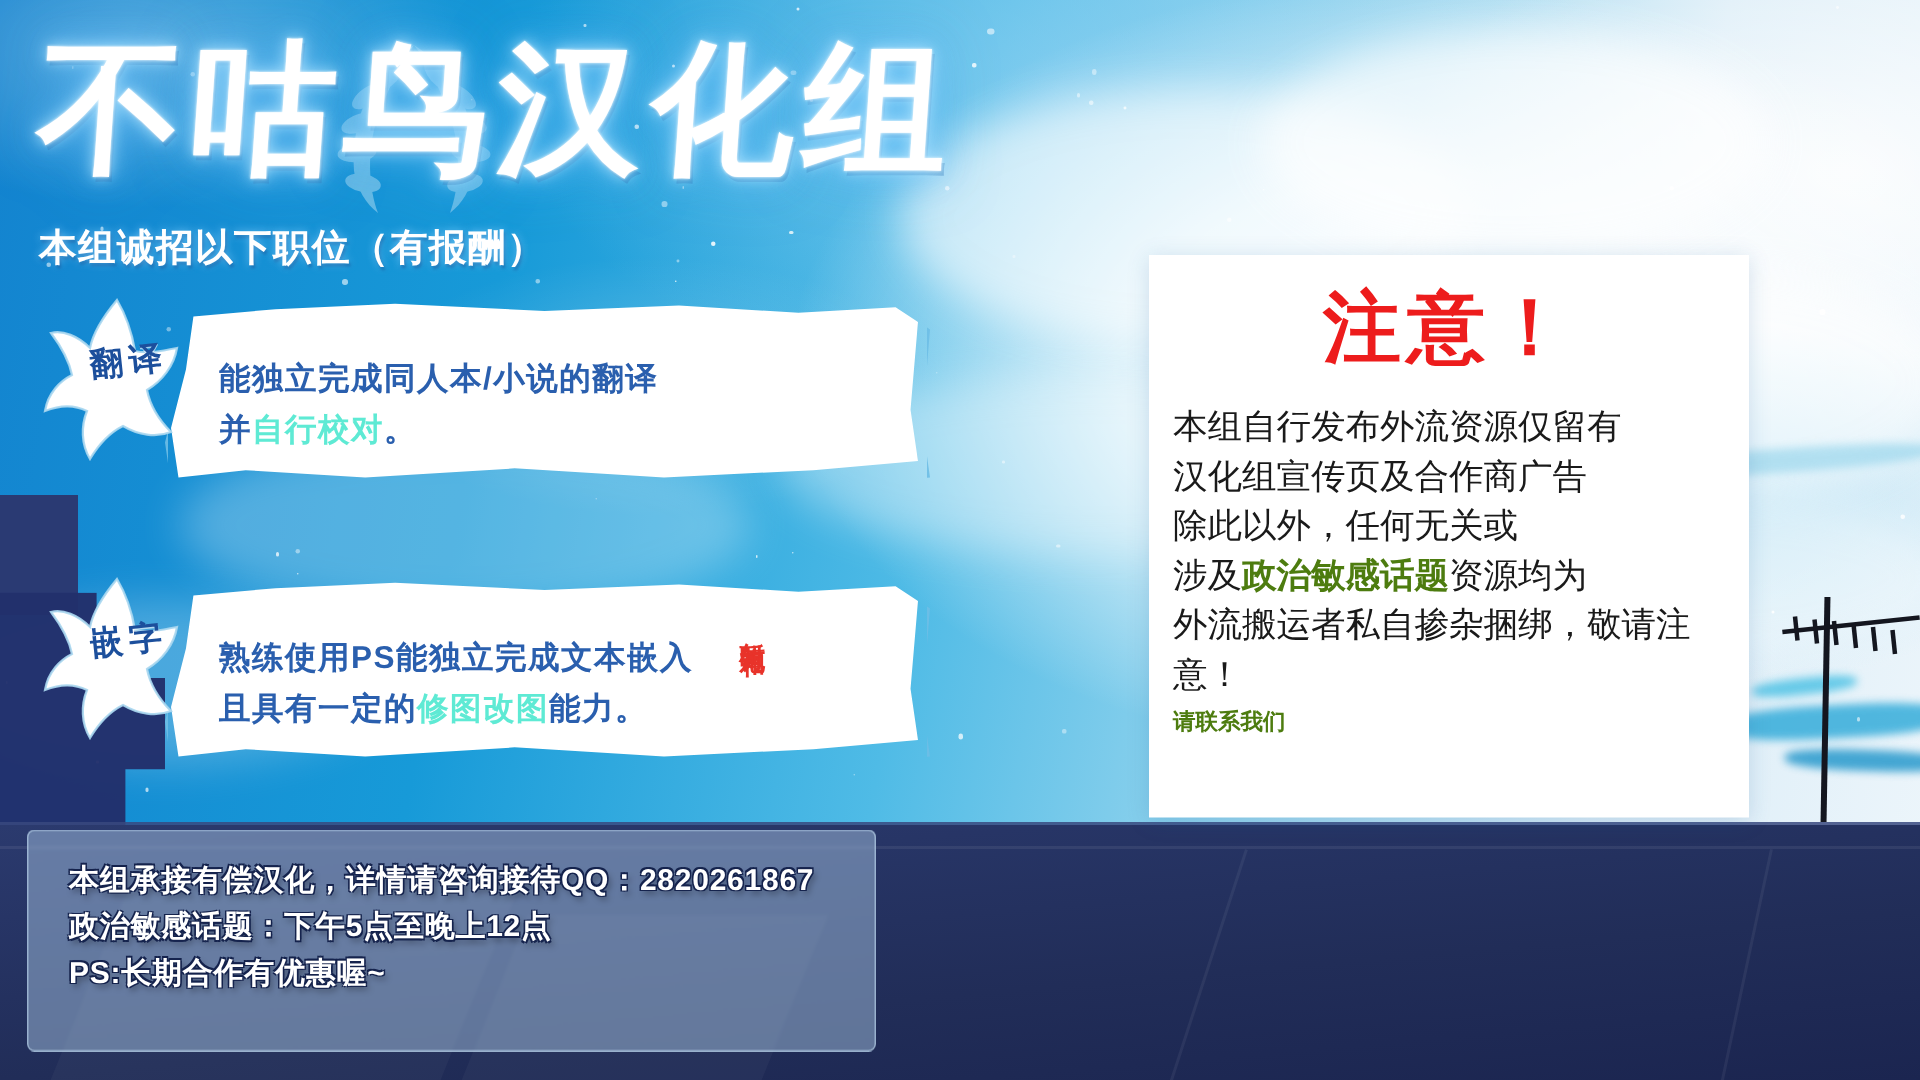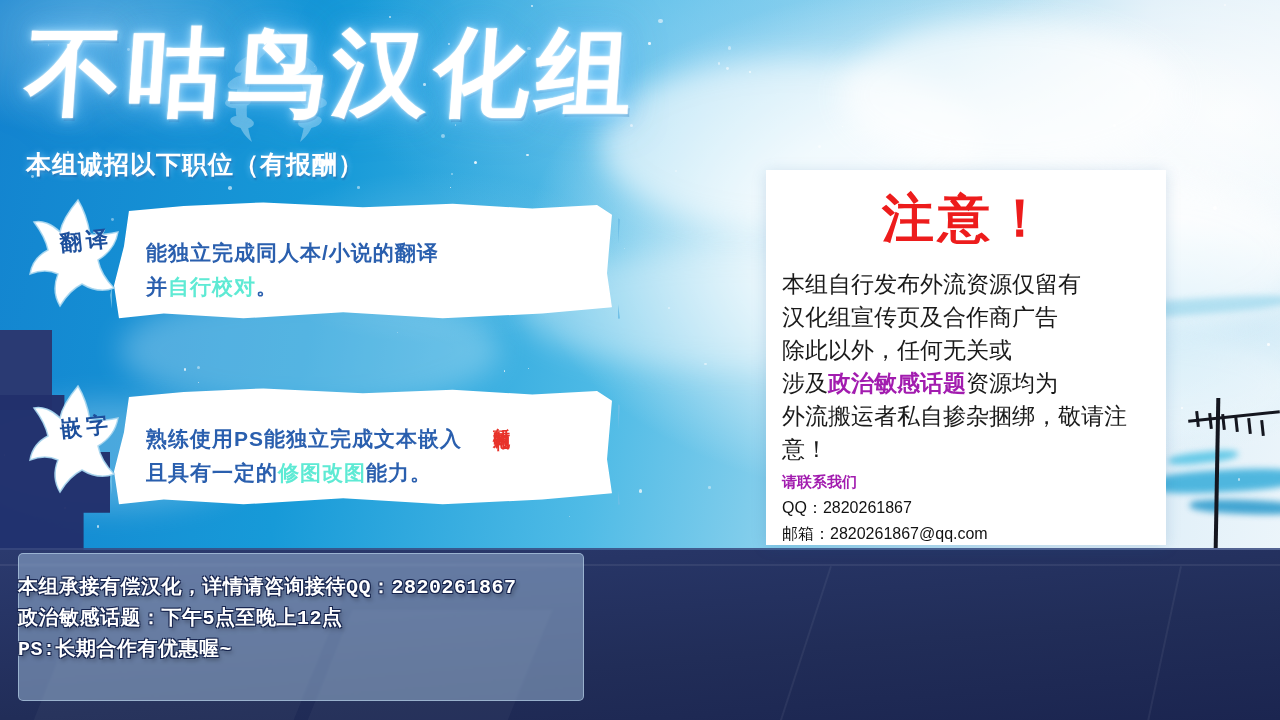--- a/index.html
+++ b/index.html
@@ -147,36 +147,35 @@
     text-align:center;margin-top:14px;
     font-size:52px;font-weight:bold;color:#ed1c1c;letter-spacing:4px;
     font-family:"DejaVu Sans","Liberation Sans",sans-serif;
   }
   .notice-body{
     margin:14px 0 0 16px;font-size:23px;color:#1a1a1a;line-height:33px;font-weight:500;
   }
   .notice-small{
     margin:4px 0 0 16px;font-size:15px;color:#1a1a1a;line-height:23px;
   }
-  .notice-red{color:#a21caf;font-weight:bold;}
+  .notice-red{color:#4d7c0f;font-weight:bold;}
   .notice-contact{margin:2px 0 0 16px;font-size:16px;color:#111;line-height:26px;}
 
   
   .banner{
     position:absolute;left:18px;top:553px;width:564px;height:146px;
     background:rgba(176,206,235,0.45);
     border:1px solid rgba(200,225,245,0.55);
     border-radius:5px;
     backdrop-filter:blur(1px);
   }
   .banner-text{
-    position:absolute;left:18px;top:572px;
+    position:absolute;left:46px;top:572px;
     font-size:20px;font-weight:bold;color:#ffffff;line-height:31px;letter-spacing:.5px;
     text-shadow:1px 1px 0 #15234d,-1px 1px 0 #15234d,1px -1px 0 #15234d,-1px -1px 0 #15234d,2px 3px 4px rgba(0,0,0,.35);
-    font-family:Liberation Mono, monospace;
   }
 </style>
 </head>
 <body>
 
 <div id="stage">
 
   <div class="sky"></div>
   <div class="sky2"></div>
   <div class="cloud c1"></div>
@@ -376,24 +375,20 @@
       <div>汉化组宣传页及合作商广告</div>
       <div>除此以外，任何无关或</div>
       <div>
         <span>涉及</span><span class="notice-red">政治敏感话题</span><span>资源均为</span>
       </div>
       <div>外流搬运者私自掺杂捆绑，敬请注意！</div>
     </div>
     <div class="notice-small">
       <div class="notice-red">请联系我们</div>
     </div>
-    <div class="notice-contact">
-      <div>QQ：2820261867</div>
-      <div>邮箱：2820261867@qq.com</div>
-    </div>
   </div>
 
   <div class="banner"></div>
   <div class="banner-text">
     <div>本组承接有偿汉化，详情请咨询接待QQ：2820261867</div>
     <div>政治敏感话题：下午5点至晚上12点</div>
     <div>PS:长期合作有优惠喔~</div>
   </div>
 
 </div>

